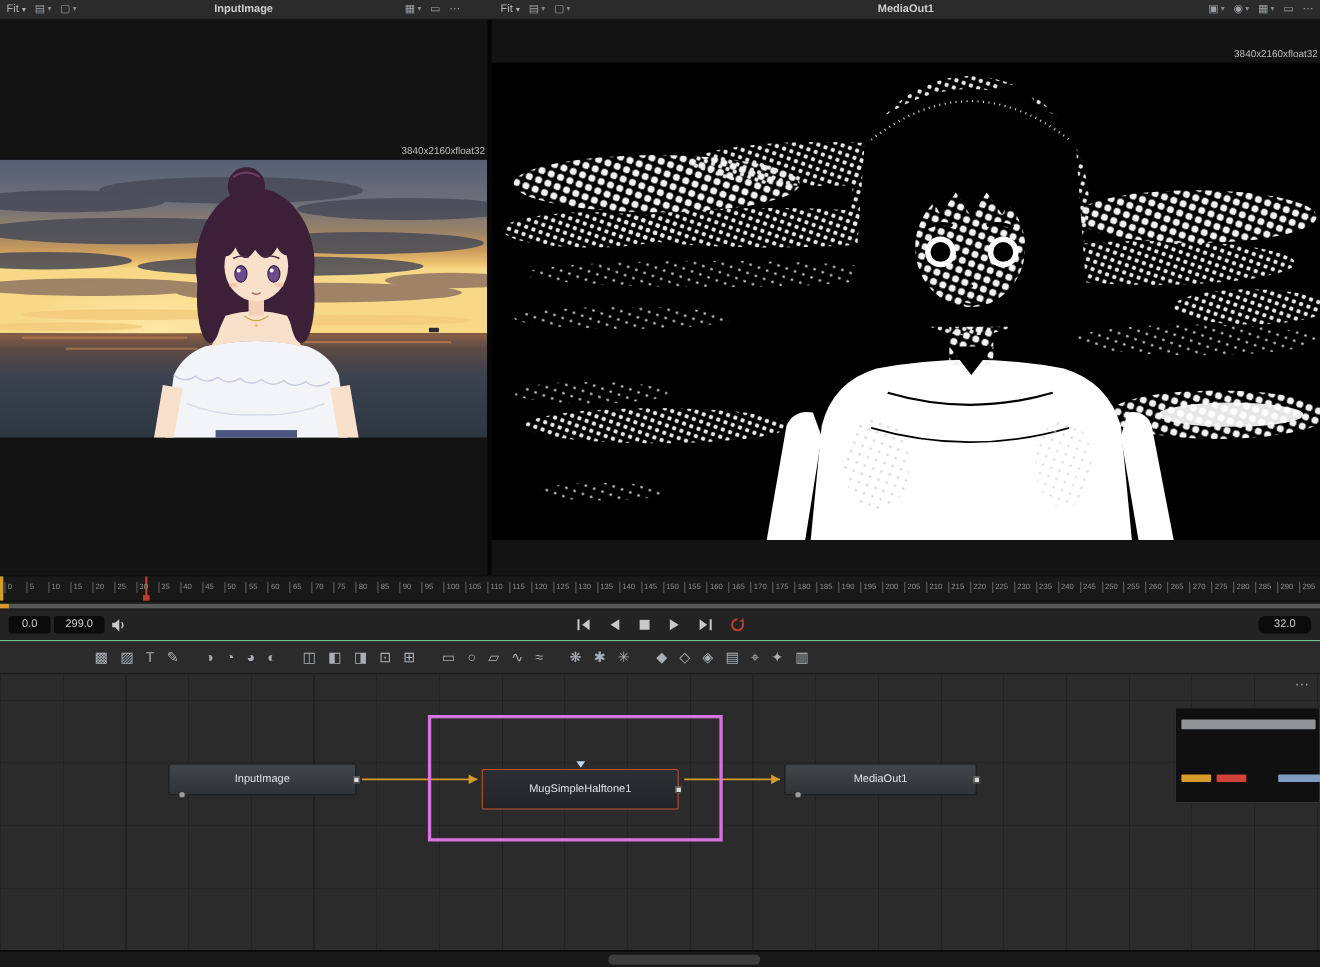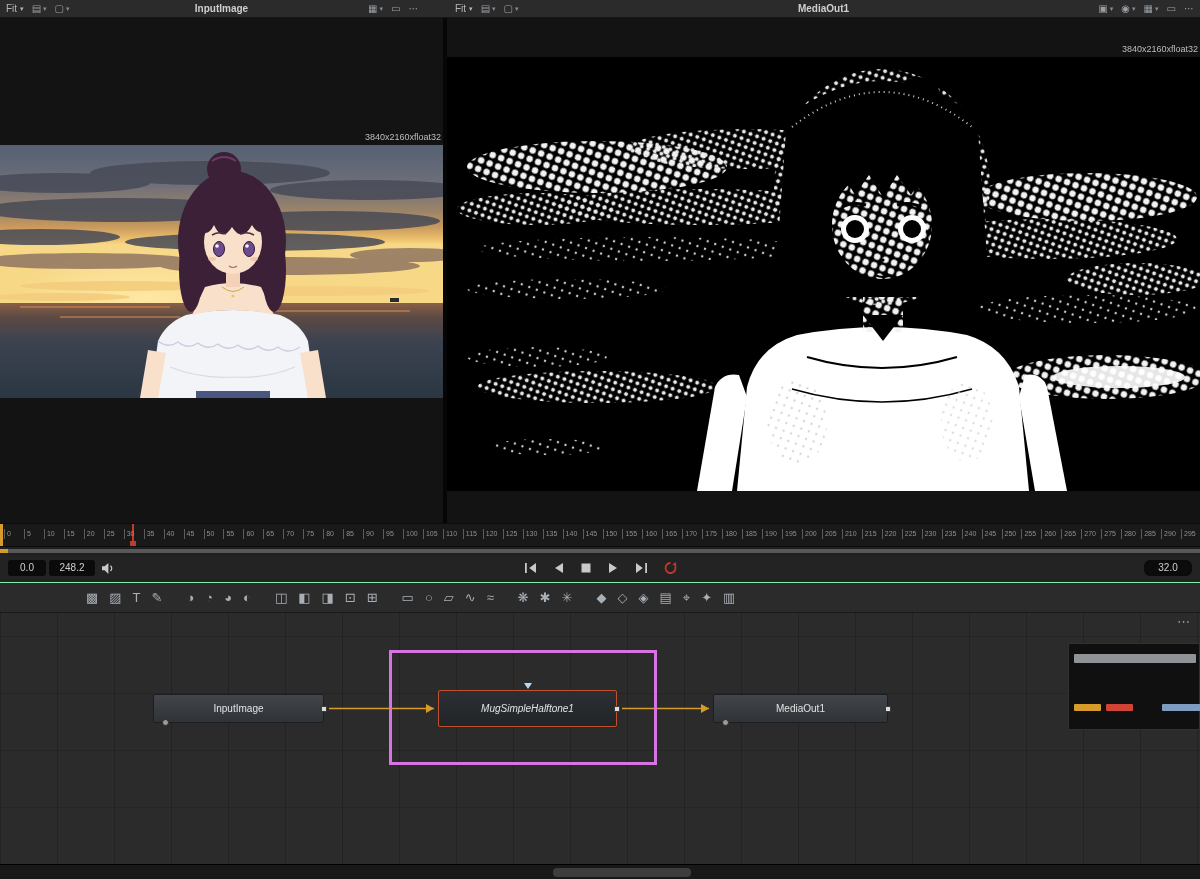--- a/index.html
+++ b/index.html
@@ -364,21 +364,21 @@
       <span class="tick" style="left: 1161.1px;">290</span>
       <span class="tick" style="left: 1181.05px;">295</span>
     </div>
   <div id="miniscroll">
     <div class="track"></div>
     <div class="inpoint"></div>
   </div>
 
   <div id="transport">
     <div class="valbox" id="inbox">0.0</div>
-    <div class="valbox" id="outbox">248.2</div>
+    <div class="valbox" id="outbox">299.0</div>
     <span id="speaker" class="tbtn">
       <svg width="15" height="13" viewBox="0 0 15 13">
         <path d="M1 4.2h2.6L7.4 1v11L3.6 8.2H1z" fill="#c9c9c9"></path>
         <path d="M9.5 3.6a4 4 0 0 1 0 5.4" stroke="#c9c9c9" stroke-width="1.2" fill="none"></path>
       </svg>
     </span>
     <div id="tctrls">
       <span class="tbtn">
         <svg width="14" height="12" viewBox="0 0 14 12">
           <path d="M2 1h1.8v10H2z" fill="#c9c9c9"></path>
@@ -470,21 +470,21 @@
       </svg>
     <div id="highlight" style="left: 389px; top: 37px; width: 268px; height: 115px;"></div>
     <div id="navigator">
         <div class="navbar" style="left: 5px; top: 10px; width: 122px; height: 9px; background: rgb(143, 146, 150);"></div>
         <div class="navbar" style="left: 5px; top: 60px; width: 27px; height: 7px; background: rgb(215, 155, 42);"></div>
         <div class="navbar" style="left: 37px; top: 60px; width: 27px; height: 7px; background: rgb(207, 68, 54);"></div>
         <div class="navbar" style="left: 93px; top: 60px; width: 39px; height: 7px; background: rgb(126, 156, 192);"></div>
       </div>
     <div id="graph-more">⋯</div>
   <div class="node" style="left: 153px; top: 81px; width: 171px; height: 29px; line-height: 27px;"><span>InputImage</span><span class="out-sq"></span><span class="bottom-dot"></span></div>
-      <div class="node selected" style="left: 438px; top: 77px; width: 179px; height: 37px; line-height: 35px; font-style: italic;"><span>MugSimpleHalftone1</span><span class="out-sq"></span><span class="top-tri"></span></div>
+      <div class="node selected" style="left: 438px; top: 86px; width: 179px; height: 37px; line-height: 35px;"><span>MugSimpleHalftone1</span><span class="out-sq"></span><span class="top-tri"></span></div>
       <div class="node" style="left: 713px; top: 81px; width: 175px; height: 29px; line-height: 27px;"><span>MediaOut1</span><span class="out-sq"></span><span class="bottom-dot"></span></div>
     </div>
 
   <div id="hscroll">
     <div id="hthumb"></div>
   </div>
 
 </div>
 
 </body></html>

